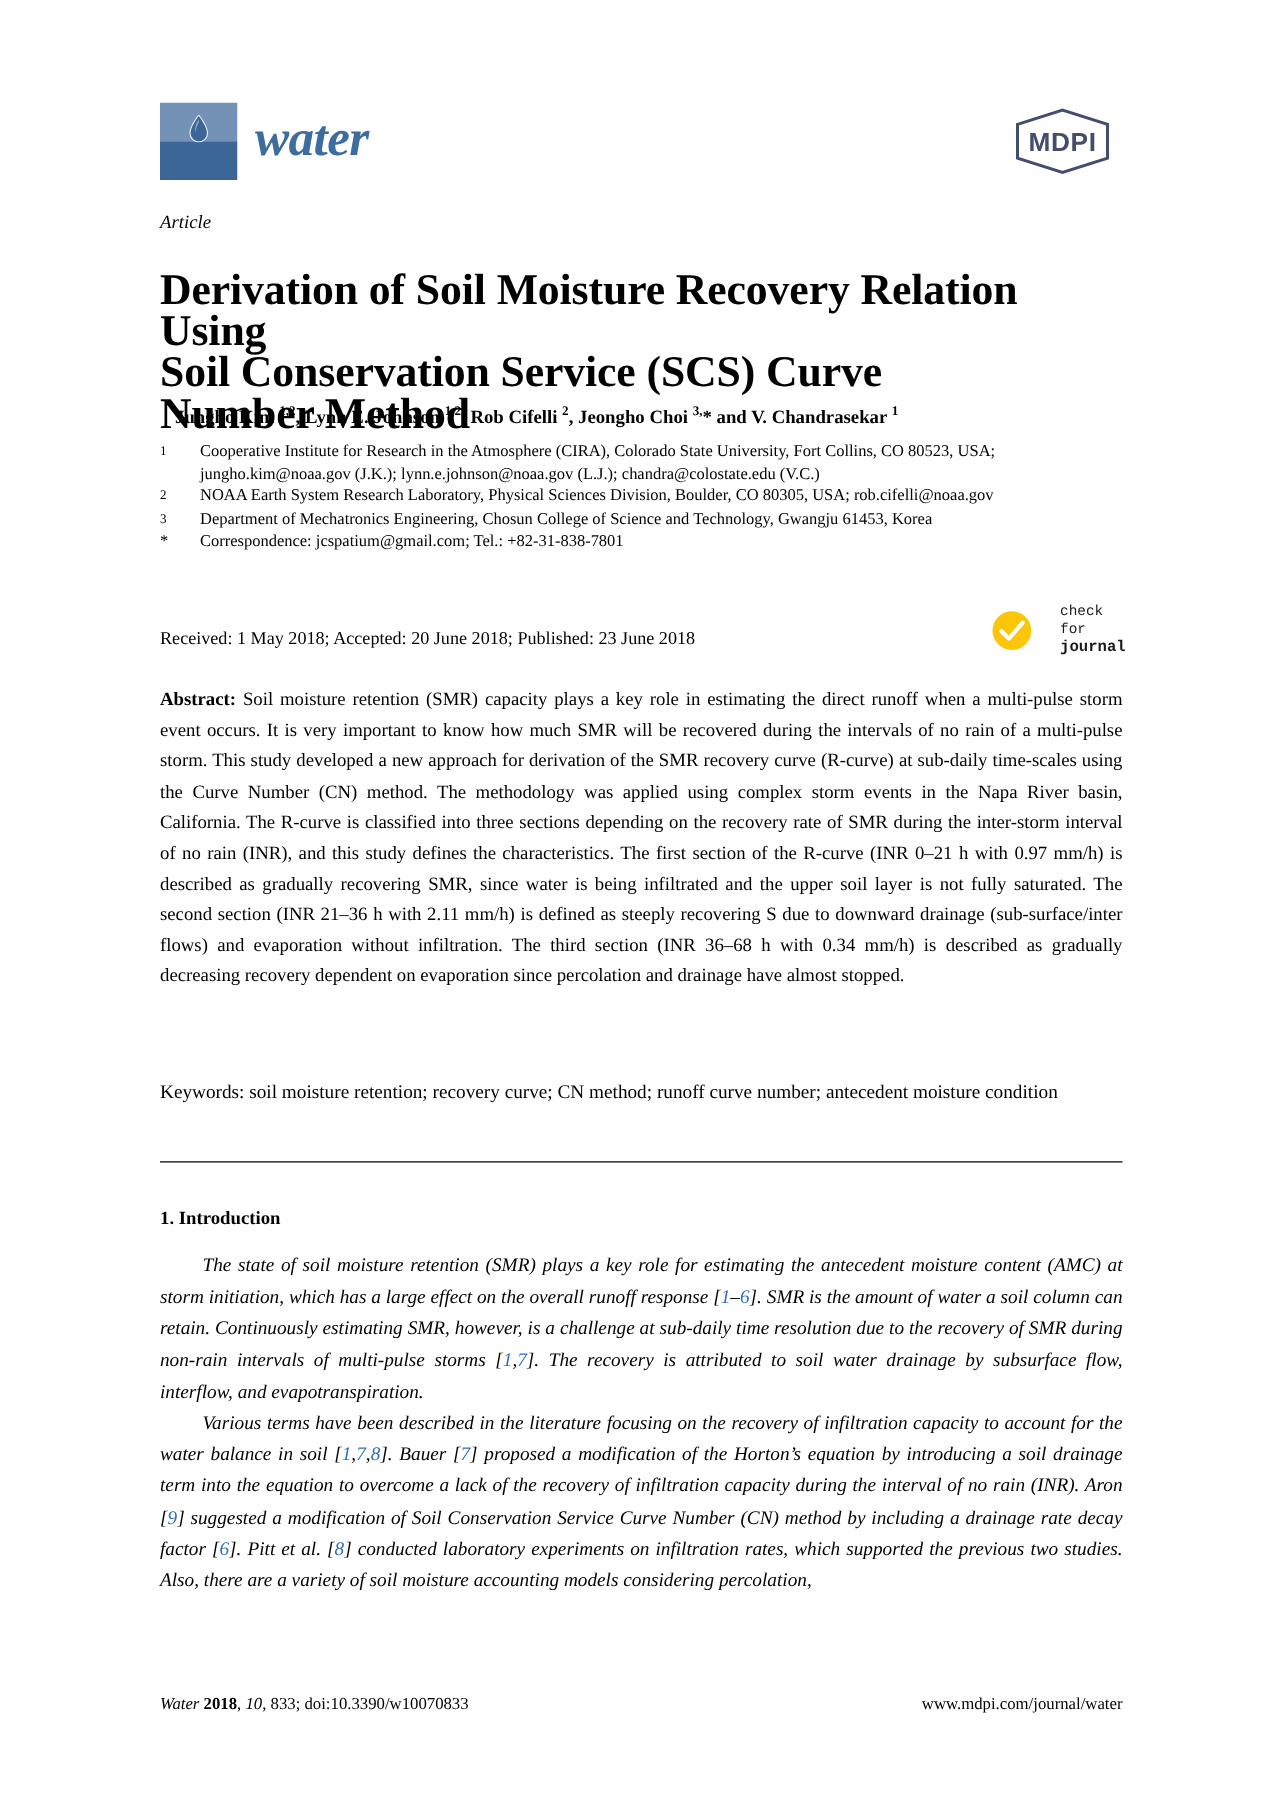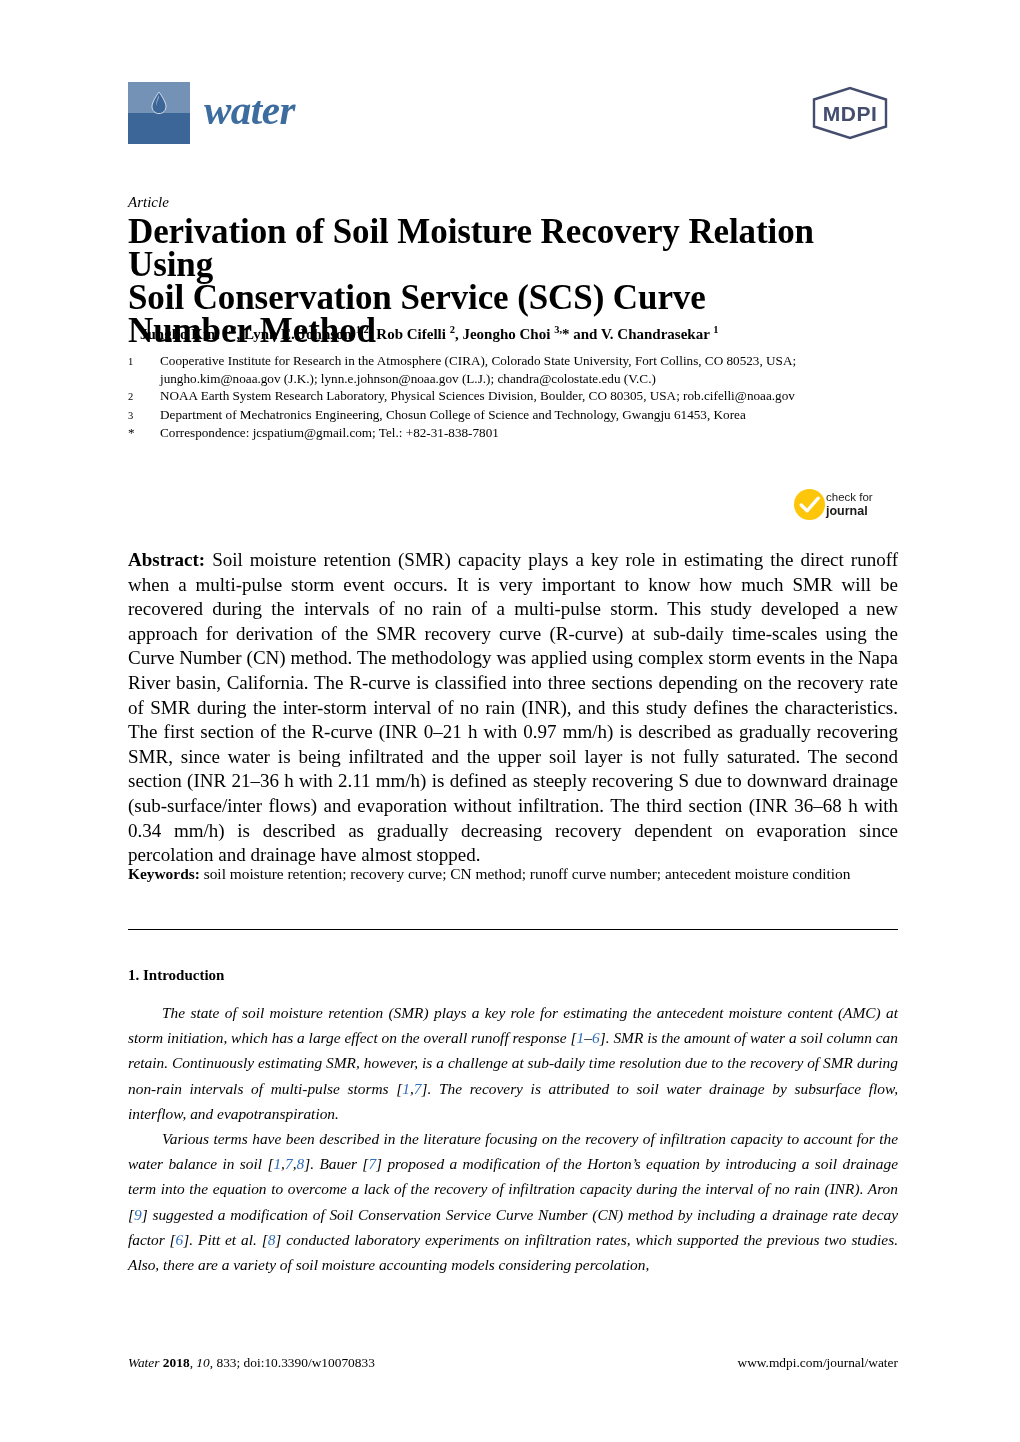--- a/index.html
+++ b/index.html
@@ -87,21 +87,20 @@
 
   
   .article-type {
     position: absolute;
     left: 128px;
     top: 170px;
     font-family: "Liberation Serif", serif;
     font-style: italic;
     font-size: 15px;
     color: #000;
-    margin-top: 24px;
   }
   .paper-title {
     position: absolute;
     left: 128px;
     top: 192px;
     width: 770px;
     font-family: "Liberation Serif", serif;
     font-weight: bold;
     font-size: 35px;
     line-height: 33px;
@@ -165,53 +164,53 @@
     height: 40px;
     display: flex;
     align-items: center;
   }
   .crossmark-circle {
     width: 33px;
     height: 33px;
     flex: 0 0 auto;
   }
   .crossmark-text {
-    margin-left: 0;
-    font-family: Liberation Sans, sans-serif;
+    margin-left: 22px;
+    font-family: Liberation Mono, monospace;
     line-height: 14px;
   }
   .crossmark-text .l1 { font-size: 11.5px; color: #1a1a1a; display:block; }
   .crossmark-text .l2 { font-size: 12.5px; color: #1a1a1a; font-weight: bold; display:block; }
 
   
   .abstract {
     position: absolute;
     left: 128px;
     top: 548px;
     width: 770px;
     font-family: "Liberation Serif", serif;
-    font-size: 19px;
+    font-size: 15px;
     line-height: 24.6px;
     text-align: justify;
     text-justify: inter-word;
   }
   .abstract b { font-weight: bold; }
 
   
   .keywords {
     position: absolute;
     left: 128px;
     top: 862px;
     width: 770px;
     font-family: "Liberation Serif", serif;
     font-size: 15.4px;
     line-height: 24.6px;
     text-align: justify;
   }
-  .keywords b { font-weight: bold; margin-top: 44px; }
+  .keywords b { font-weight: normal; margin-top: 44px; }
 
   
   .hrule {
     position: absolute;
     left: 128px;
     top: 929px;
     width: 770px;
     height: 0;
     border-top: 1.6px solid #000;
   }
@@ -305,20 +304,21 @@
     <div class="aff-row">
       <div class="aff-marker">3</div>
       <div class="aff-text">Department of Mechatronics Engineering, Chosun College of Science and Technology, Gwangju 61453, Korea</div>
     </div>
     <div class="aff-row">
       <div class="aff-marker star">*</div>
       <div class="aff-text">Correspondence: jcspatium@gmail.com; Tel.: +82-31-838-7801</div>
     </div>
   </div>
 
+  <div class="dates">Received: 1 May 2018; Accepted: 20 June 2018; Published: 23 June 2018</div>
 
   <div class="crossmark">
     <svg class="crossmark-circle" viewBox="0 0 34 34">
       <circle cx="17" cy="17" r="16" fill="#fdc60b"></circle>
       <path d="M8.5 17.5 L14.5 23.5 L26 10.5" fill="none" stroke="#ffffff" stroke-width="3.4" stroke-linecap="round" stroke-linejoin="round"></path>
     </svg>
     <div class="crossmark-text">
       <span class="l1">check for</span>
       <span class="l2">journal</span>
     </div>

